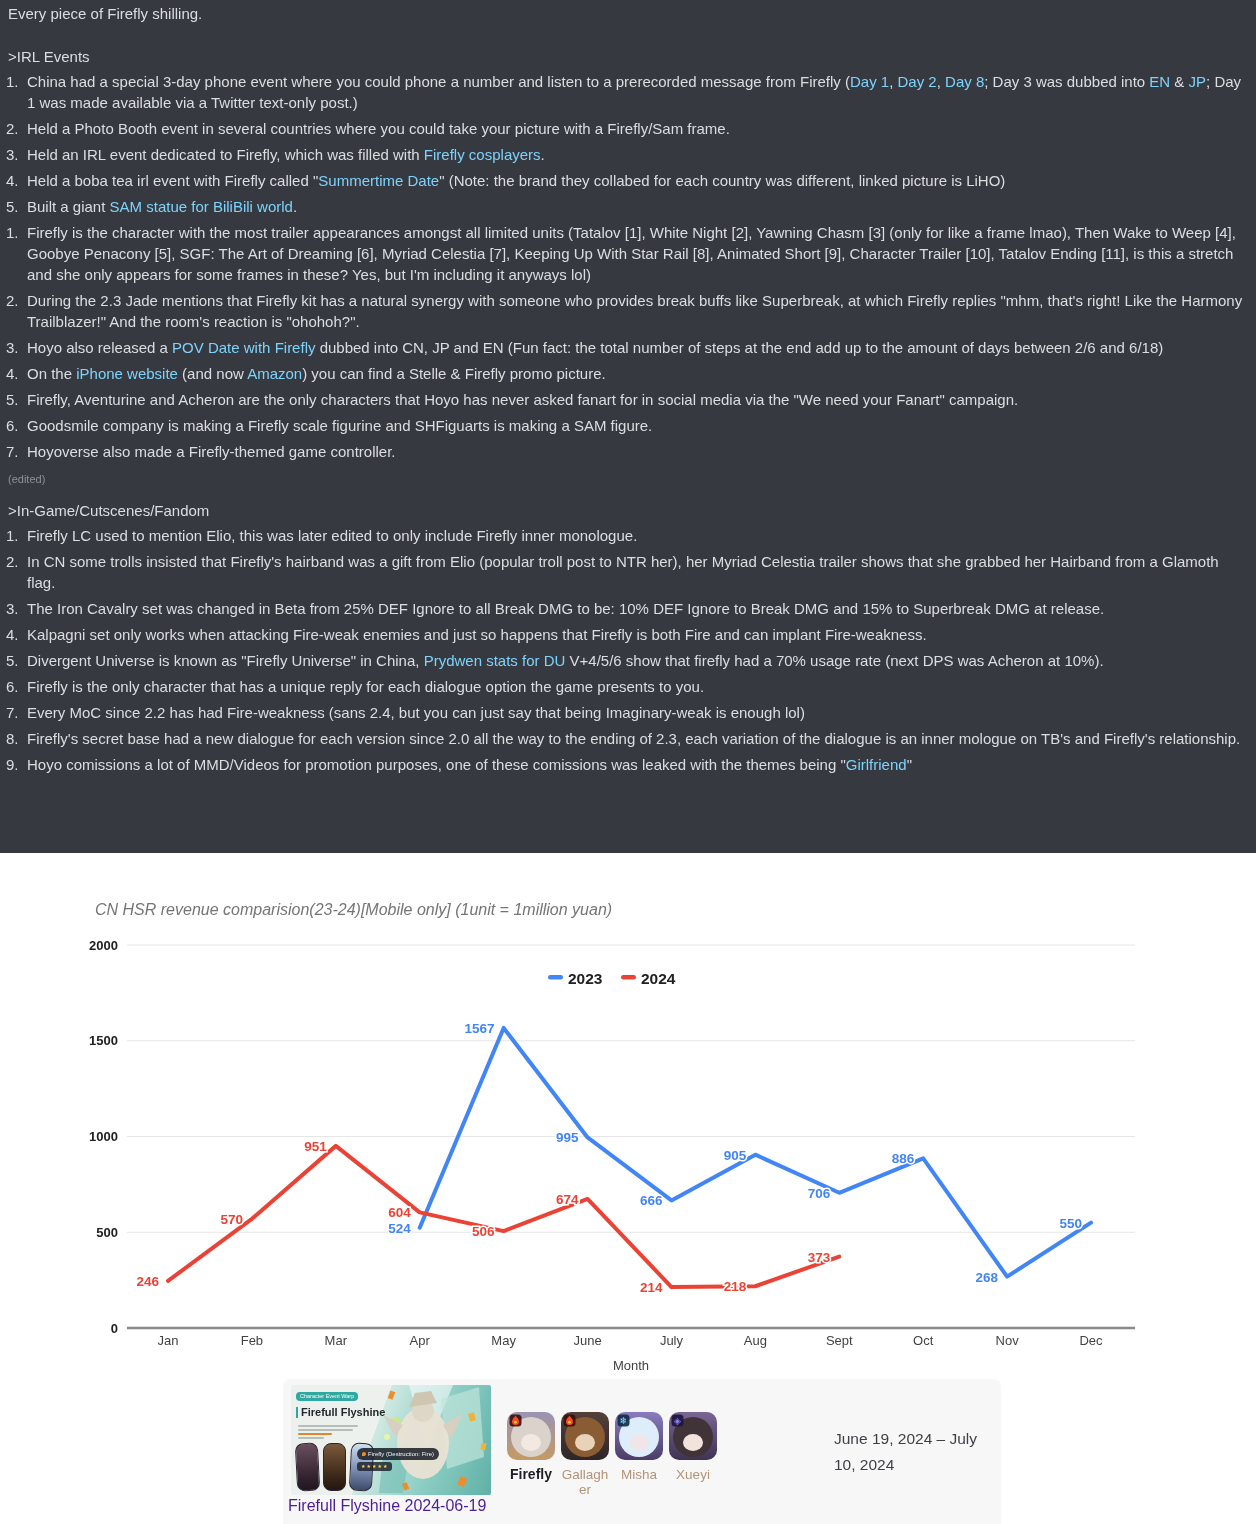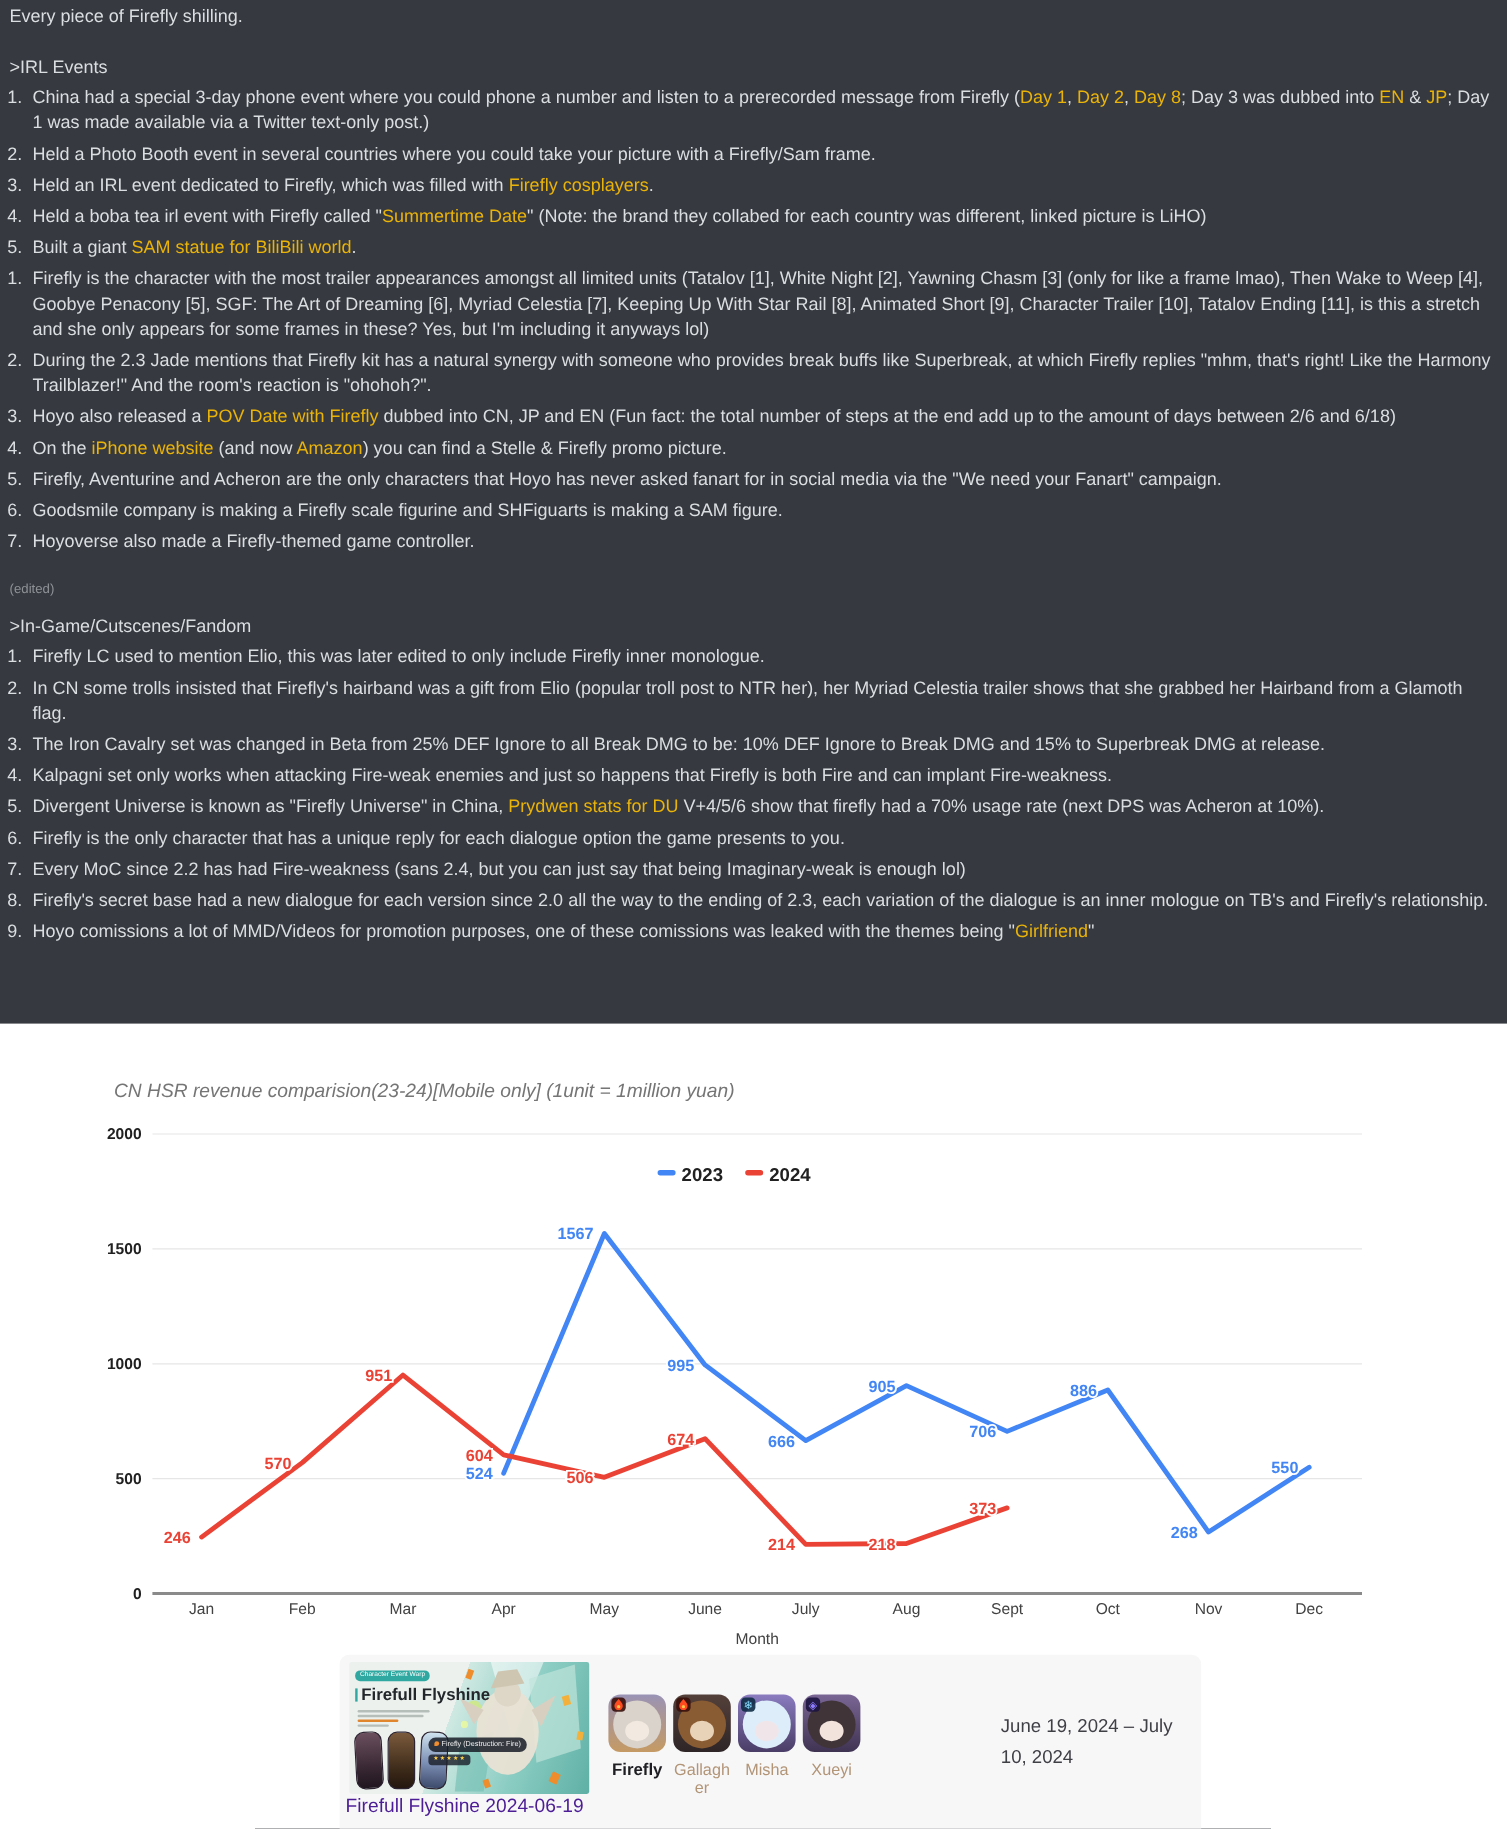--- a/index.html
+++ b/index.html
@@ -6,33 +6,33 @@
   *{box-sizing:border-box;}
   .app{position:relative;width:1256px;height:1524px;overflow:hidden;font-family:"Liberation Sans",sans-serif;}
   
   .discord-area{position:absolute;left:0;top:0;width:1256px;height:1101px;background:#36393f;overflow:hidden;
     color:#dbdee1;font-size:15px;line-height:21px;padding:3px 10px 0 8px;}
   .msg-intro{margin:0;}
   .sec-heading{margin:22px 0 0 0;font-size:15px;color:#dbdee1;}
   .msg-ol{list-style:none;margin:4px 0 0 0;padding:0;}
   .msg-ol li{position:relative;padding-left:19px;margin-bottom:5px;}
   .msg-ol li .li-num{position:absolute;left:-2px;top:0;}
-  a.msg-link{color:#eab308;text-decoration:none;cursor:pointer;}
-  .edited-tag{font-size:11px;color:#8e9297;margin:19px 0 10px 0;}
+  a.msg-link{color:#7dd3fc;text-decoration:none;cursor:pointer;}
+  .edited-tag{font-size:11px;color:#8e9297;margin:7px 0 10px 0;}
   .sec-heading.after-edited{margin-top:0;}
   
   .white-area{position:absolute;left:0;top:853px;width:1256px;height:671px;background:#ffffff;}
   .chart-title{position:absolute;left:95px;top:48px;font-size:16px;color:#757575;font-style:italic;}
   #chart-svg{position:absolute;left:0;top:0;}
   
   .event-card{position:absolute;left:283px;top:526px;width:718px;height:145px;background:#f7f7f8;border-radius:8px 8px 0 0;}
   .banner{position:absolute;left:8px;top:6px;width:200px;height:110px;overflow:hidden;border-radius:2px;background:linear-gradient(110deg,#edf1ee 0%,#edf1ee 42%,#cfe9e2 42%,#8ccdc3 70%,#5fb0a6 100%);cursor:pointer;}
   .banner-left{position:absolute;left:0;top:0;width:84px;height:110px;}
   .banner-badge{position:absolute;left:5px;top:7px;background:#2ea8a0;color:#fff;font-size:5.5px;line-height:9px;padding:0 4px;border-radius:4px;white-space:nowrap;}
-  .banner-title{position:absolute;left:5px;top:22px;font-size:14px;font-weight:bold;color:#23272b;border-left:2.5px solid #2ea8a0;padding-left:3px;line-height:11px;white-space:nowrap;}
+  .banner-title{position:absolute;left:5px;top:22px;font-size:11px;font-weight:bold;color:#23272b;border-left:2.5px solid #2ea8a0;padding-left:3px;line-height:11px;white-space:nowrap;}
   .tline{position:absolute;left:7px;height:2px;background:#b6beba;border-radius:1px;}
   .tline.orange{background:#e0862f;}
   .mini-cards{position:absolute;left:5px;top:58px;display:flex;gap:4px;}
   .mini-card{width:23px;height:48px;border-radius:8px;border:1px solid #2c2430;}
   .mc1{background:linear-gradient(180deg,#6b4f5e 0%,#33242f 70%,#20161f 100%);transform:rotate(-3deg);}
   .mc2{background:linear-gradient(180deg,#7a5a3c 0%,#3a2818 70%,#241710 100%);}
   .mc3{background:linear-gradient(180deg,#cfe2ee 0%,#7c8fb5 55%,#3d4a6b 100%);transform:rotate(3deg);}
   .banner-pill{position:absolute;left:66px;top:63px;background:rgba(24,28,38,0.85);color:#f2f2f2;font-size:6px;line-height:8px;padding:2px 5px;border-radius:6px;white-space:nowrap;}
   .pill-flame{display:inline-block;width:4px;height:4px;background:#f08c2e;border-radius:50% 50% 50% 0;margin-right:2px;}
   .banner-stars{position:absolute;left:66px;top:77px;background:rgba(24,28,38,0.8);color:#ffd24a;font-size:5px;line-height:7px;letter-spacing:1px;padding:1px 4px;border-radius:3px;white-space:nowrap;}

